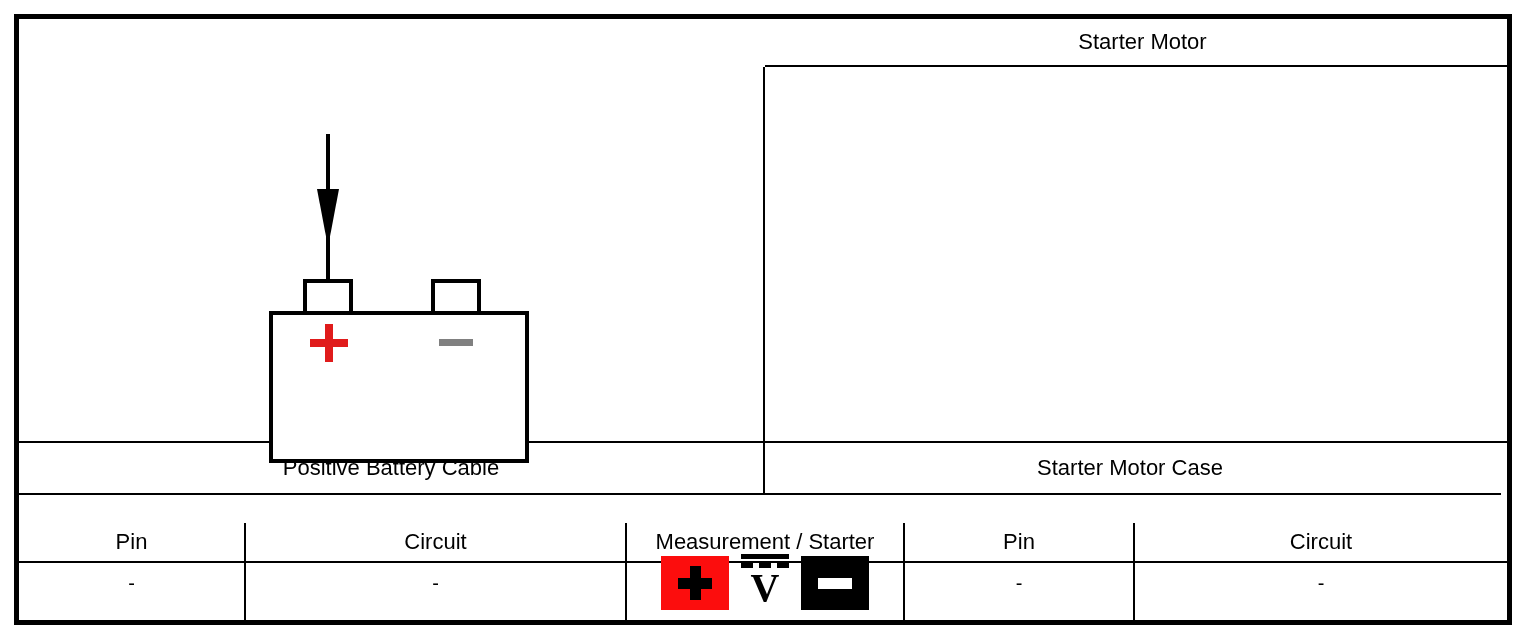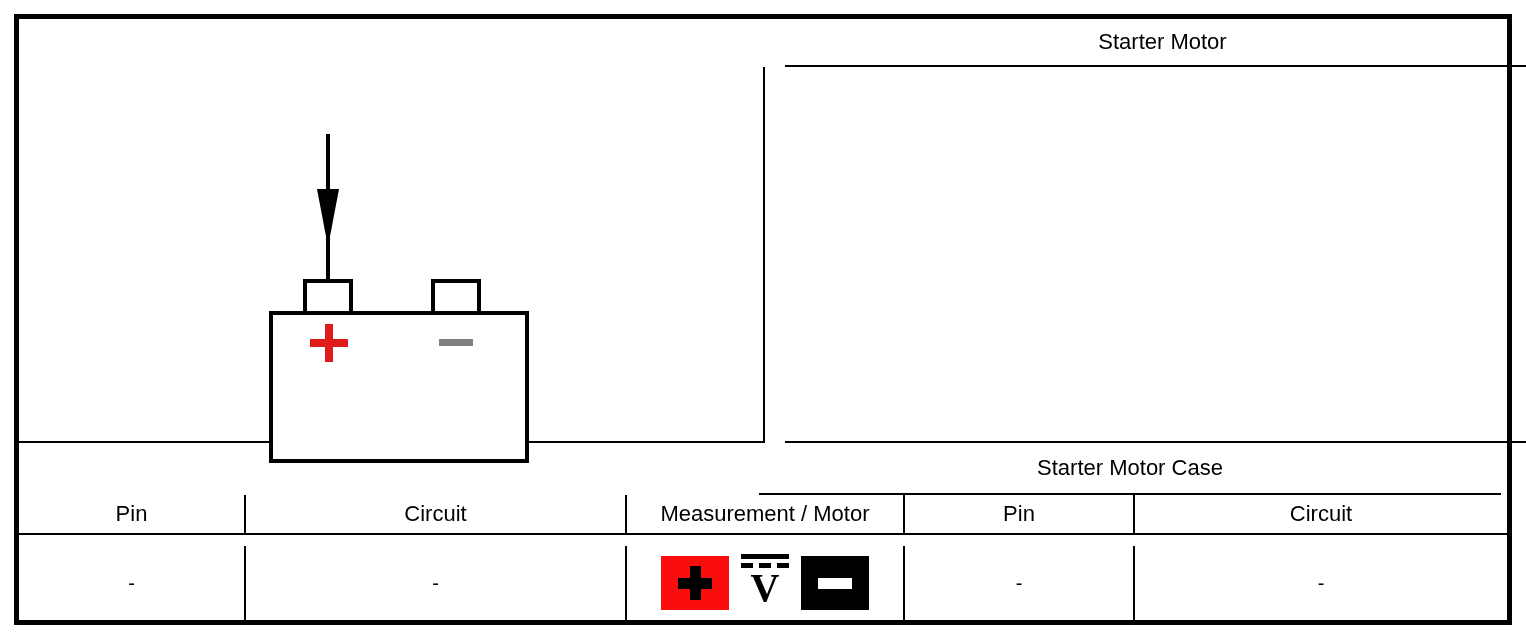--- a/index.html
+++ b/index.html
@@ -59,32 +59,32 @@
   
   
   
   
   
   
 
   .r-head     { top: 0px;   height: 48px; }
   .r-diagram  { top: 48px;  height: 376px; }
   .r-sub      { top: 424px; height: 52px; }
-  .r-colhead  { top: 476px; height: 40px; }
+  .r-colhead  { top: 504px; height: 40px; }
   .r-data     { top: 527px; height: 74px; }
 
   
   .c-a  { left: 0px;    width: 227px; }   
   .c-b  { left: 227px;  width: 381px; }   
   .c-m  { left: 608px;  width: 278px; }   
   .c-c  { left: 886px;  width: 230px; }   
   .c-d  { left: 1116px; width: 372px; }   
 
   .c-left-half  { left: 0px;   width: 746px; }
-  .c-right-half { left: 766px; width: 742px; padding-left: 13px; }
+  .c-right-half { left: 746px; width: 742px; padding-left: 13px; }
 
   .c-sub-left   { left: 0px;   width: 746px; }
   .c-sub-right  { left: 740px; width: 742px; }
 
   
   .battery-wrap {
     position: absolute;
     left: 236px;
     top: 62px;
     width: 280px;
@@ -249,25 +249,26 @@
           <div class="bat-body"></div>
           <div class="plus-mark"></div>
           <div class="minus-mark"></div>
         </div>
       </div>
 
       <div class="cell r-diagram c-right-half thin-b">
         
       </div>
 
+      <div class="cell r-sub c-sub-left thin-b thin-r">Positive Battery Cable</div>
       <div class="cell r-sub c-sub-right thin-b">Starter Motor Case</div>
 
       <div class="cell r-colhead c-a thin-b thin-r">Pin</div>
       <div class="cell r-colhead c-b thin-b thin-r">Circuit</div>
-      <div class="cell r-colhead c-m thin-b thin-r">Measurement / Motor</div>
+      <div class="cell r-colhead c-m thin-b thin-r">Measurement / Starter</div>
       <div class="cell r-colhead c-c thin-b thin-r">Pin</div>
       <div class="cell r-colhead c-d thin-b">Circuit</div>
 
       <div class="cell r-data c-a thin-r dash-val">-</div>
       <div class="cell r-data c-b thin-r dash-val">-</div>
 
       <div class="cell r-data c-m thin-r">
         <div class="meas-group">
           <div class="meas-box red">
             <div class="ico-plus"></div>

